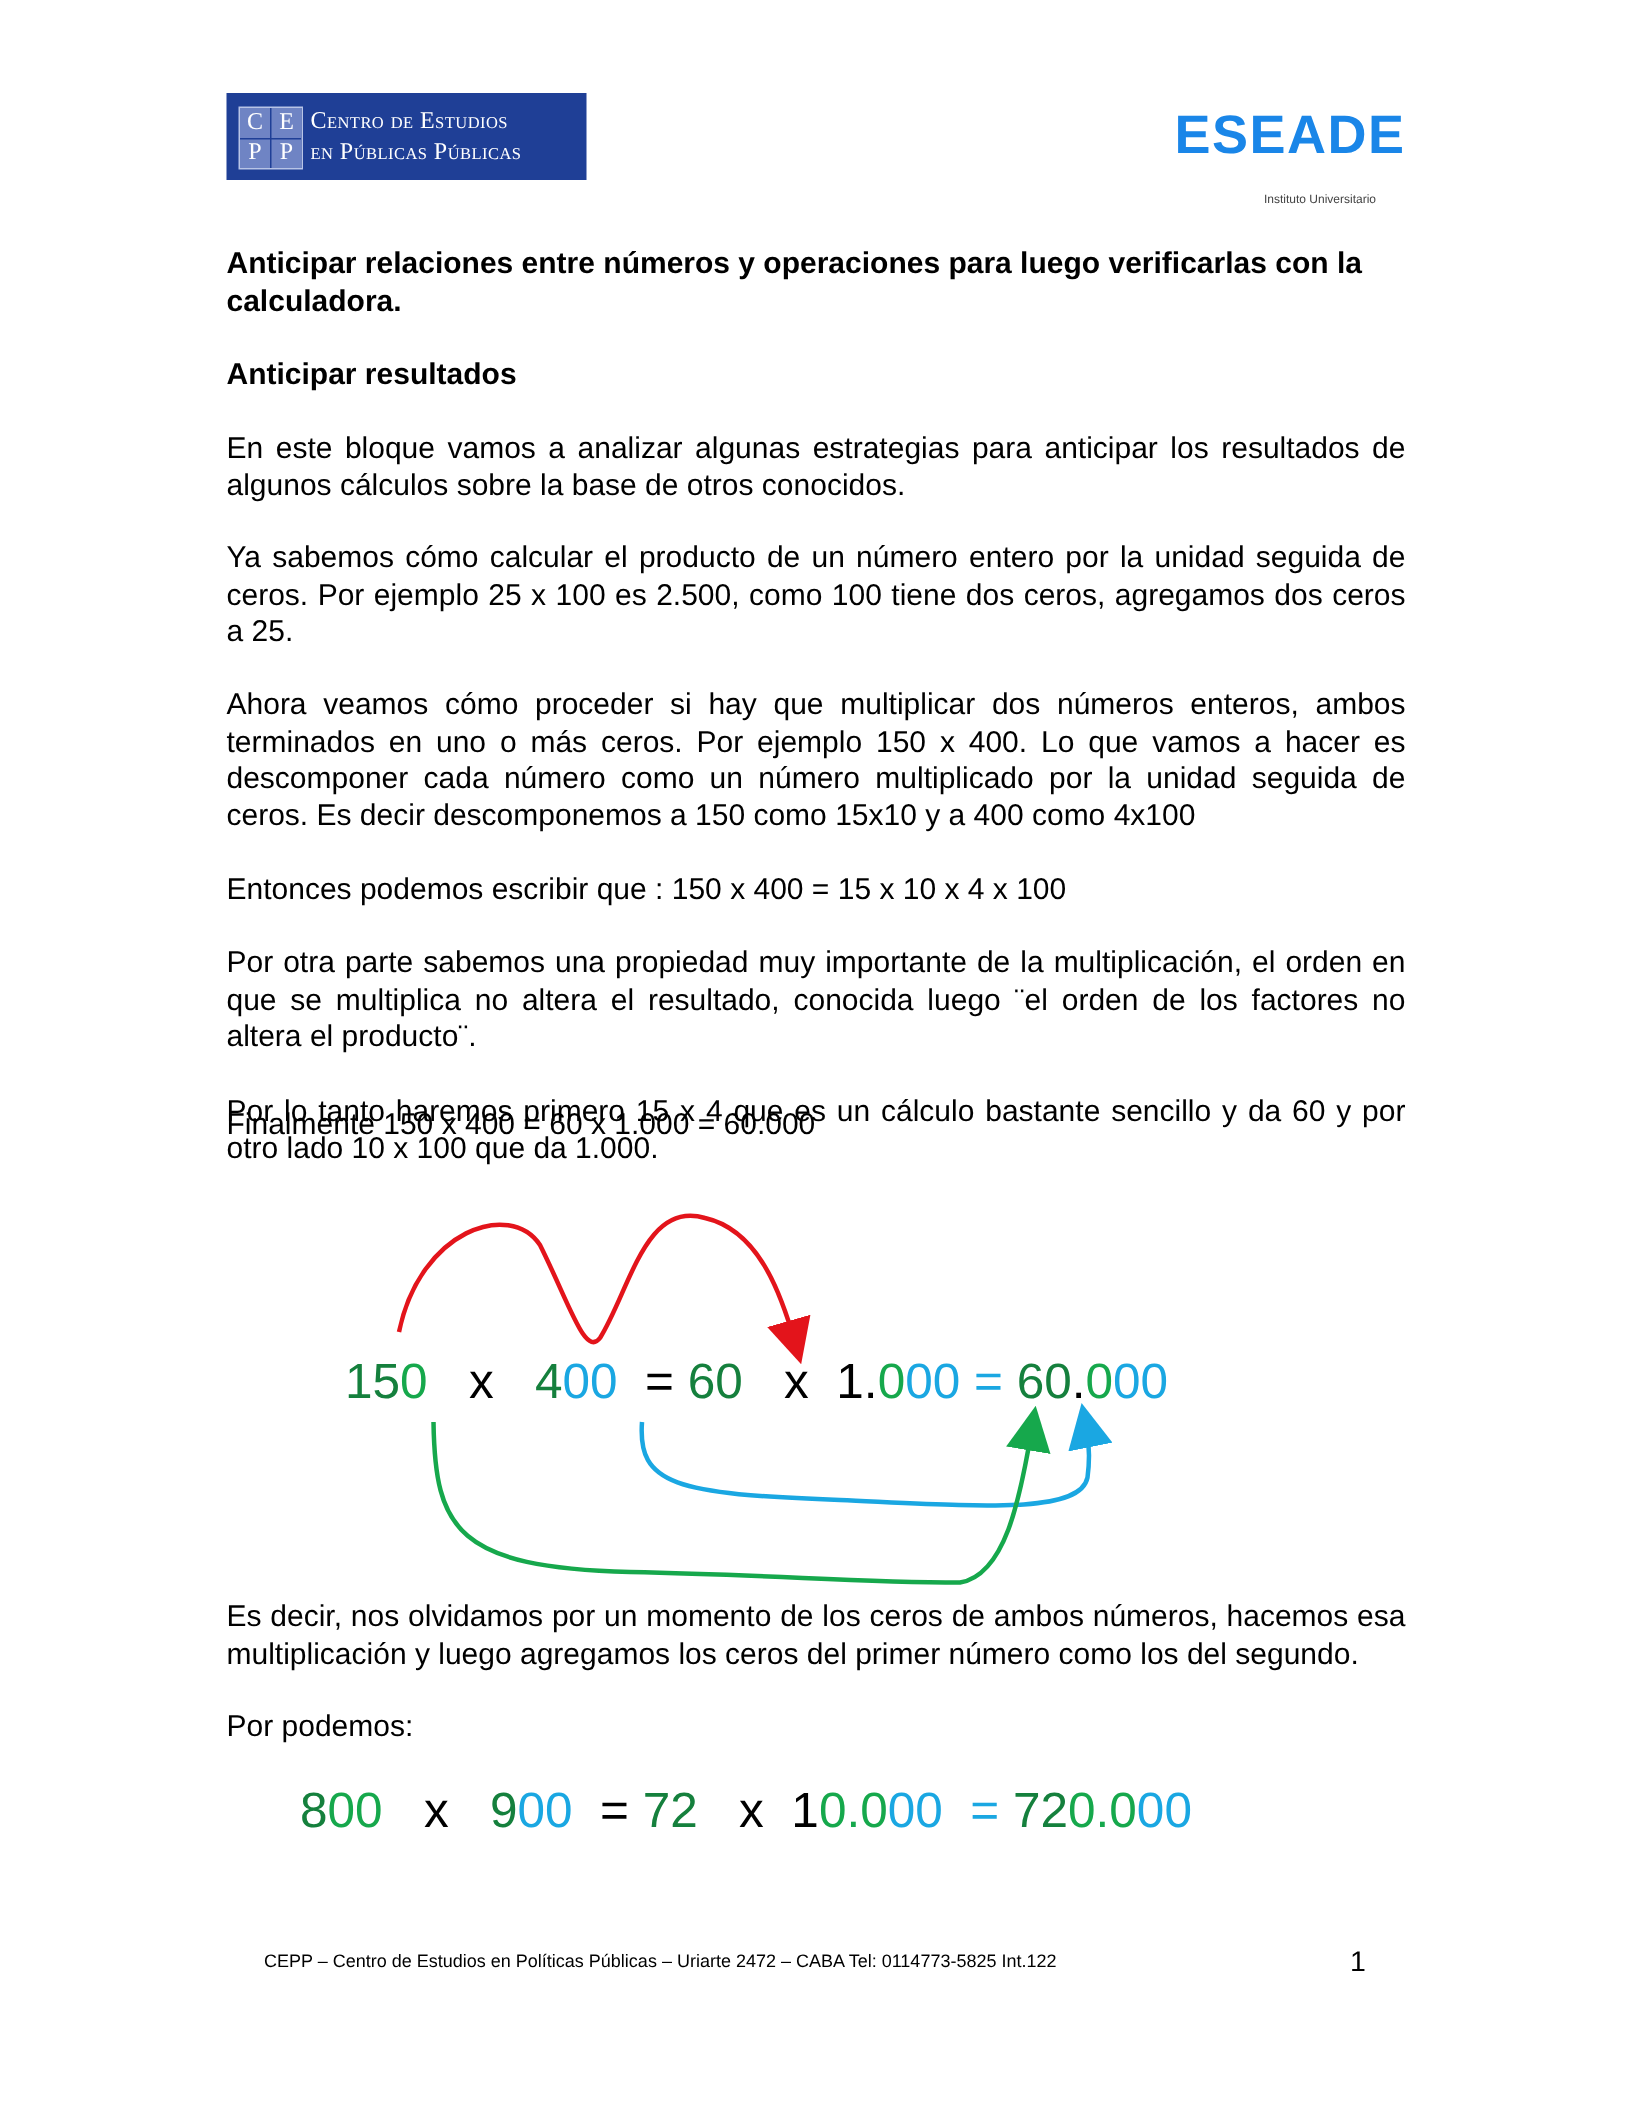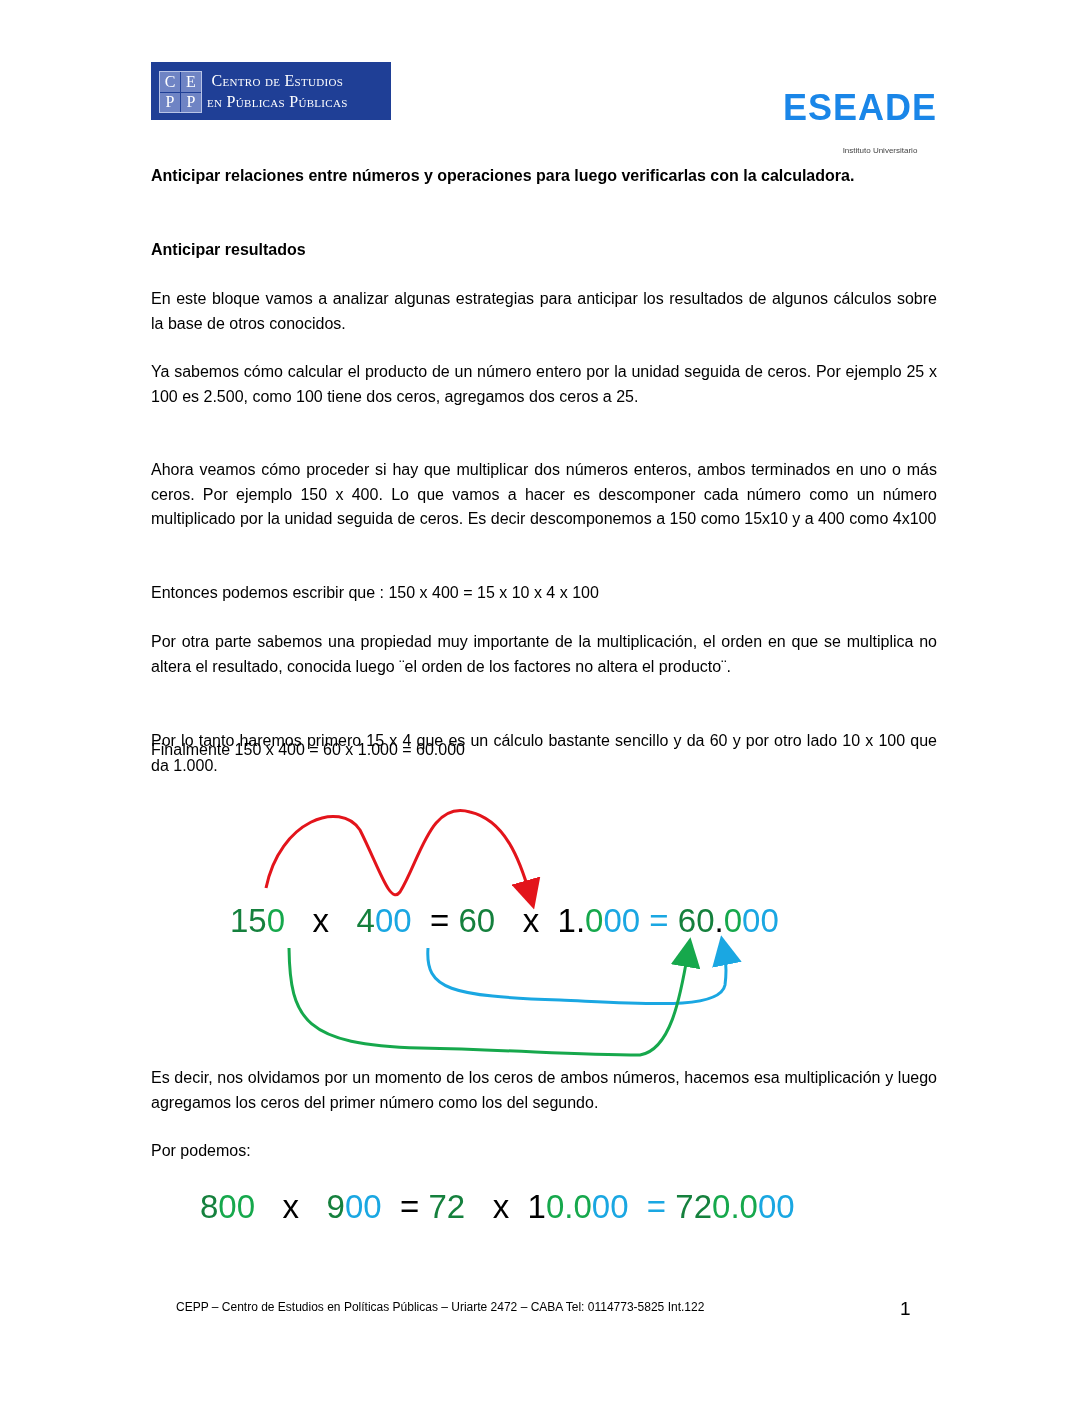--- a/index.html
+++ b/index.html
@@ -8,27 +8,27 @@
   .abs { position: absolute; }
   
   .cepp { left: 151px; top: 62px; width: 240px; height: 58px; background: #1f3f96; }
   .cepp-grid { position: absolute; left: 8px; top: 9px; width: 41px; height: 40px;
                display: grid; grid-template-columns: 1fr 1fr; grid-template-rows: 1fr 1fr; gap: 1px;
                background: #1f3f96; border: 1px solid #b8c4e6; }
   .cepp-grid span { background: #6f84c4; color: #fff; font-family: "Liberation Serif", serif;
                     font-size: 16px; display: flex; align-items: center; justify-content: center; }
   .cepp-text { position: absolute; left: 56px; top: 8px; color: #fff;
                font-family: "Liberation Serif", serif; font-size: 16px; line-height: 21px;
-               font-variant: small-caps; letter-spacing: 0.3px; text-align: center; }
+               font-variant: small-caps; letter-spacing: 0.3px; }
   
   .eseade { left: 780px; top: 72px; width: 160px; text-align: center; }
-  .eseade-name { color: #1a86e8; font-size: 36px; font-weight: bold; letter-spacing: 1px; line-height: 36px; margin-top: 18px; }
+  .eseade-name { color: #1a86e8; font-size: 36px; font-weight: bold; letter-spacing: 1px; line-height: 36px; }
   .eseade-sub { color: #444; font-size: 8px; margin-top: 20px; padding-left: 40px; text-align: center; }
   
-  .p { left: 151px; width: 786px; font-size: 16px; line-height: 24.5px; text-align: justify; }
+  .p { left: 151px; width: 786px; font-size: 20px; line-height: 24.5px; text-align: justify; }
   .p.bold { font-weight: bold; }
   .p.left { text-align: left; }
   
   .eq { font-size: 33px; white-space: pre; line-height: 40px; }
   .red { color: #15803d; } .green { color: #16a84c; } .blue { color: #1aa7e2; } .black { color: #000; }
   .footer { left: 176px; top: 1300px; font-size: 12px; color: #000; }
   .pagenum { left: 900px; top: 1298px; font-size: 19px; }
   svg.arrows { position: absolute; left: 0; top: 0; }
 </style>
 </head>

